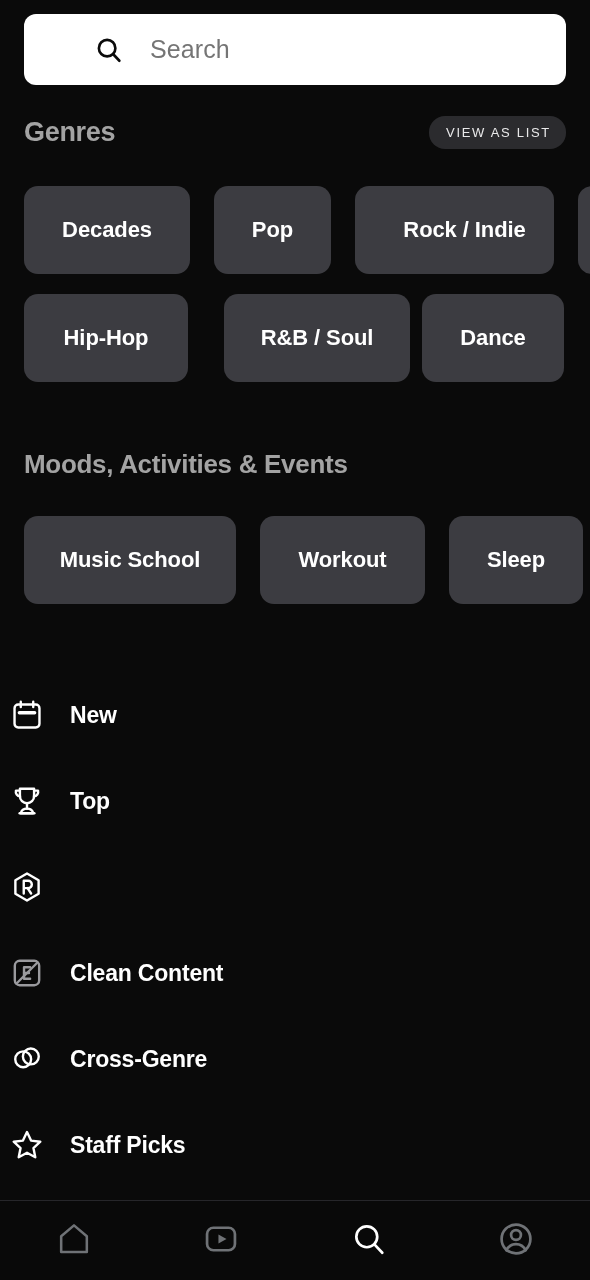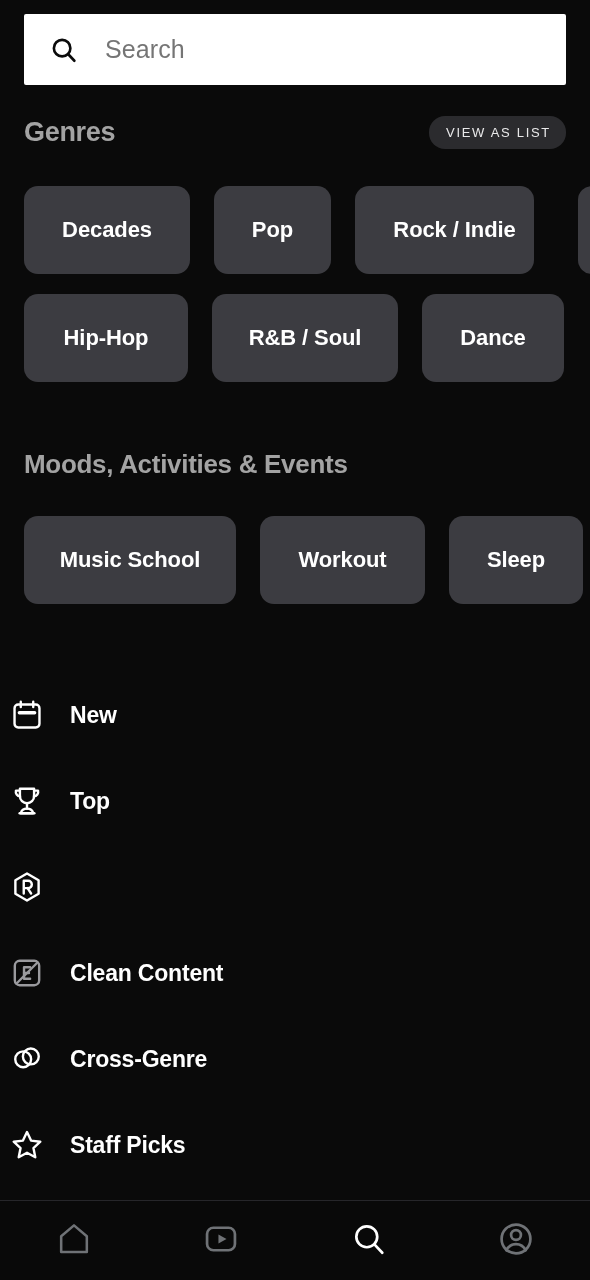--- a/index.html
+++ b/index.html
@@ -8,22 +8,22 @@
     background:#0a0a0a;
     font-family:"Liberation Sans", sans-serif;
     overflow:hidden;
   }
   #app { position:relative; width:590px; height:1280px; background:#0a0a0a; }
 
   
   .search-wrap{
     position:absolute; left:24px; top:14px;
     width:542px; height:71px;
-    background:#ffffff; border-radius:2px;
-    display:flex; align-items:center;
+    background:#ffffff; border-radius:12px;
+    display:flex; align-items:center;padding-left:45px;
   }
   .search-icon{ margin-left:25px; display:flex; align-items:center; }
   .search-placeholder{
     margin-left:26px; color:#757575; font-size:25px; letter-spacing:.1px;
   }
 
   
   .sec-head{
     position:absolute; left:0; width:590px;
     display:flex; align-items:center; justify-content:space-between;
@@ -92,32 +92,32 @@
     <button class="view-as-list">VIEW AS LIST</button>
   </div>
 
   <div class="chip-row" id="genre-row-0" style="top:186px;">
       <div class="chip" style="left: 24px; width: 166px;">
         <span>Decades</span>
       </div>
       <div class="chip" style="left: 214px; width: 117px;">
         <span>Pop</span>
       </div>
-      <div class="chip" style="left: 355px; width: 179px; padding-left: 20px;">
+      <div class="chip" style="left: 355px; width: 199px; padding-left: 20px;">
         <span>Rock / Indie</span>
       </div>
       <div class="chip" style="left: 578px; width: 90px;">
         <span></span>
       </div>
     </div>
   <div class="chip-row" id="genre-row-1" style="top:294px;">
       <div class="chip" style="left: 24px; width: 164px;">
         <span>Hip-Hop</span>
       </div>
-      <div class="chip" style="left: 212px; width: 186px;">
+      <div class="chip" style="left: 224px; width: 186px;">
         <span>R&amp;B / Soul</span>
       </div>
       <div class="chip" style="left: 422px; width: 142px;">
         <span>Dance</span>
       </div>
     </div>
 
   <div class="sec-head" style="top:444px; height:40px;">
     <div class="sec-title big">Moods, Activities &amp; Events</div>
   </div>

